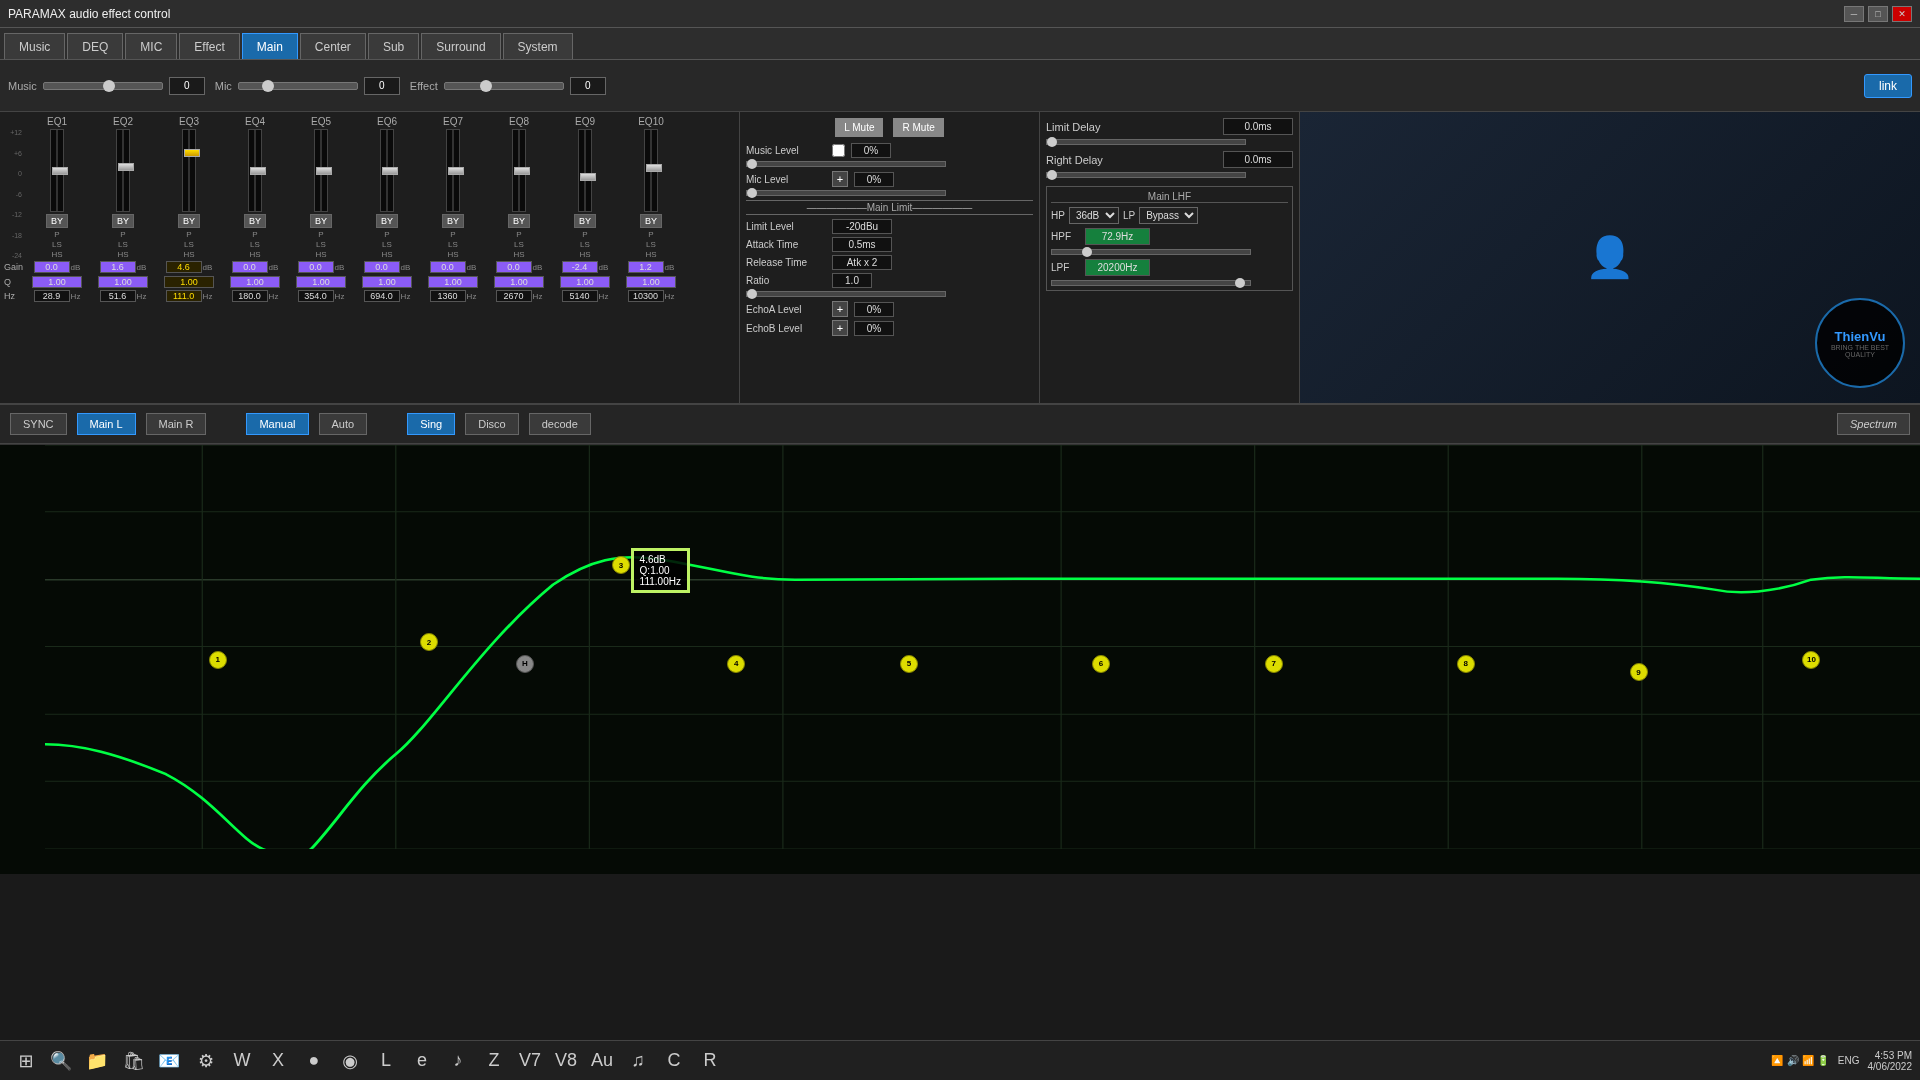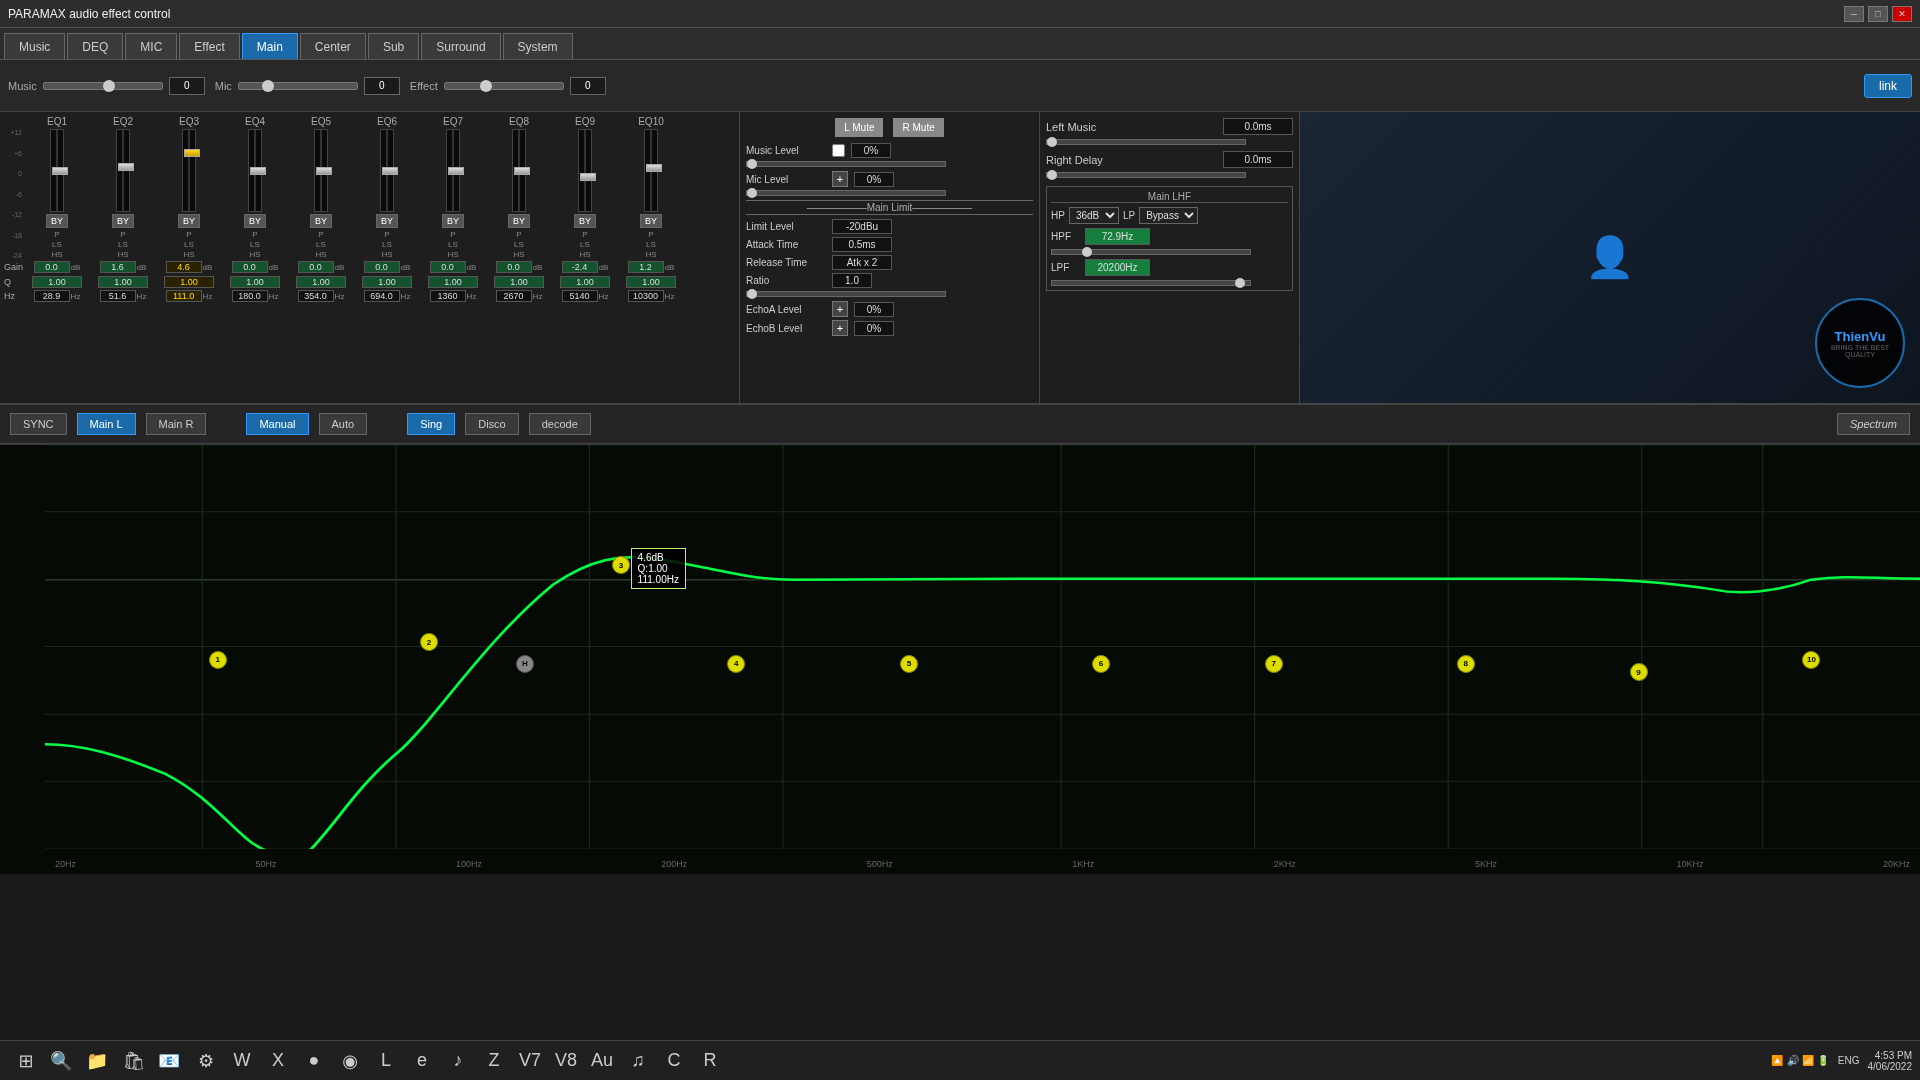--- a/index.html
+++ b/index.html
@@ -267,21 +267,21 @@
     }
     .taskbar-right {
       margin-left: auto;
       display: flex;
       align-items: center;
       gap: 8px;
       font-size: 10px;
       color: #ccc;
     }
 
-    .gain-input { width: 38px; text-align: center; background: #14532d; border: 1px solid #555; color: #ddd; font-size: 9px; }
+    .gain-input { width: 38px; text-align: center; background: #8b5cf6; border: 1px solid #555; color: #ddd; font-size: 9px; }
     .gain-input.yellow { color: #ffdd00; background: #2a2200; }
     .hz-input { width: 38px; text-align: center; background: #111; border: 1px solid #555; color: #ddd; font-size: 9px; }
     .hz-input.yellow { color: #ffdd00; background: #2a2200; }
 
     .db-label { color: #888; font-size: 8px; }
     .band-col { width: 66px; display: flex; flex-direction: column; align-items: center; }
 
     .scales-left {
       position: absolute;
       left: 0;
@@ -312,21 +312,21 @@
       color: #000;
       cursor: pointer;
       transform: translate(-50%, -50%);
       z-index: 10;
     }
     .eq-node.h { background: #888; border-color: #555; }
 
     .tooltip-box {
       position: absolute;
       background: rgba(0,0,0,0.85);
-      border: 1px solid #bef264;
+      border: 3px solid #bef264;
       color: #fff;
       font-size: 10px;
       padding: 3px 6px;
       z-index: 20;
     }
     .ratio-val { background: #111; border: 1px solid #555; color: #ddd; font-size: 10px; width: 40px; text-align: center; padding: 1px; }
   </style>
 </head>
 <body>
 
@@ -734,21 +734,21 @@
 
     <div class="level-row">
       <span style="width:80px; font-size:10px; color:#ccc;">EchoB Level</span>
       <div class="plus-minus-btn">+</div>
       <div class="pct-box">0%</div>
     </div>
   </div>
 
   <div style="width:260px; background:#1e1e1e; padding:6px; border-right:1px solid #444;">
     <div class="delay-row">
-      <span class="delay-label">Left Music</span>
+      <span class="delay-label">Limit Delay</span>
       <div class="delay-val">0.0ms</div>
     </div>
     <div style="margin-bottom:6px;">
       <div class="slider-h" style="width:200px;">
         <div class="slider-h-thumb" style="left:0px;"></div>
       </div>
     </div>
 
     <div class="delay-row">
       <span class="delay-label">Right Delay</span>
@@ -868,32 +868,20 @@
   <div class="eq-node" style="left: calc(45px + 74%); top:51%;">8</div>
   <div class="eq-node" style="left: calc(45px + 83%); top:53%;">9</div>
   <div class="eq-node" style="left: calc(45px + 92%); top:50%;">10</div>
 
   <div class="tooltip-box" style="left: calc(45px + 30.5%); top:24%;">
     <div>4.6dB</div>
     <div>Q:1.00</div>
     <div>111.00Hz</div>
   </div>
 
-  <div style="position:absolute; bottom:5px; left:45px; right:0; display:flex; justify-content:space-between; font-size:9px; color:#666; padding:0 10px;">
-    <span>20Hz</span>
-    <span>50Hz</span>
-    <span>100Hz</span>
-    <span>200Hz</span>
-    <span>500Hz</span>
-    <span>1KHz</span>
-    <span>2KHz</span>
-    <span>5KHz</span>
-    <span>10KHz</span>
-    <span>20KHz</span>
-  </div>
 </div>
 
 <div id="taskbar">
   <div class="taskbar-icon">⊞</div>
   <div class="taskbar-icon">🔍</div>
   <div class="taskbar-icon">📁</div>
   <div class="taskbar-icon">🛍</div>
   <div class="taskbar-icon">📧</div>
   <div class="taskbar-icon">⚙</div>
   <div class="taskbar-icon">W</div>

